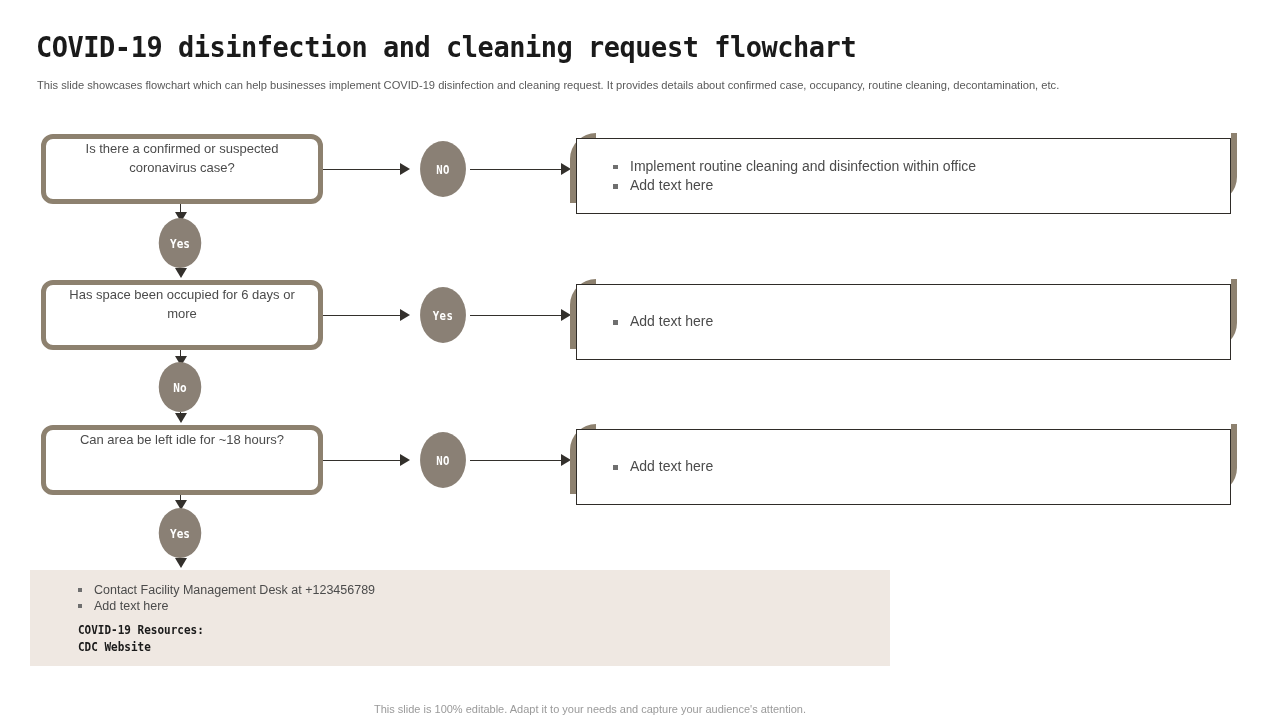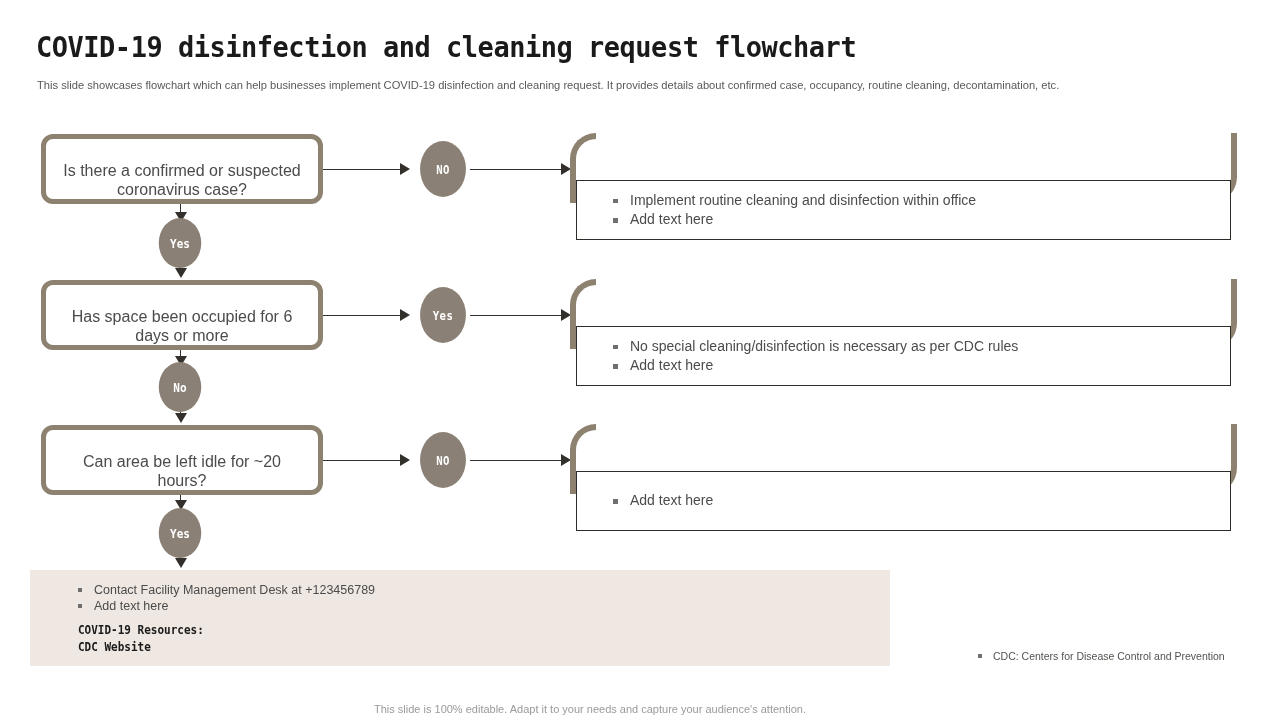--- a/index.html
+++ b/index.html
@@ -56,25 +56,25 @@
     position: absolute;
     left: 41px;
     top: 0;
     width: 282px;
     height: 70px;
     box-sizing: border-box;
     border: 5px solid #8d816f;
     border-radius: 12px;
     background: #ffffff;
     display: flex;
-    align-items: flex-end;
+    align-items: flex-start;
     justify-content: center;
     text-align: center;
     color: #4b4b4b;
-    font-size: 16px;
+    font-size: 13px;
     line-height: 19px;
     padding: 0 14px;
   }
   .decision-box .dtext {
     display: block;
     max-width: 250px;
   }
 
   
   .h-line {
@@ -145,29 +145,28 @@
     border-right: 6px solid #8d816f;
     border-bottom: 6px solid #8d816f;
     border-bottom-right-radius: 26px;
     box-sizing: border-box;
   }
   .result-panel .inner-rect {
     position: absolute;
     left: 6px;
     top: 5px;
     width: 655px;
-    height: 60px;
+    height: 76px;
     box-sizing: border-box;
     border: 1.1px solid #2f2c28;
     background: #ffffff;
     display: flex;
     flex-direction: column;
     justify-content: center;
     padding-left: 36px;
-    margin-top: 42px;
   }
   .result-panel ul {
     margin: 0;
     padding: 0;
     list-style: none;
   }
   .result-panel li {
     position: relative;
     color: #4b4b4b;
     font-size: 14px;
@@ -348,38 +347,37 @@
   <div class="h-line seg-a"></div>
   <div class="arrow-right a"></div>
   <div class="badge-circle">Yes</div>
   <div class="h-line seg-b"></div>
   <div class="arrow-right b"></div>
   <div class="result-panel">
     <div class="band-left"></div>
     <div class="band-right"></div>
     <div class="inner-rect">
       <ul>
-        <li>No special cleaning/disinfection is necessary as per CDC rules</li>
         <li>Add text here</li>
       </ul>
     </div>
   </div>
 </div>
 
 <div class="v-connector">
   <div class="v-line" style="top:350px; height:8px;"></div>
   <div class="arrow-down" style="top:356px;"></div>
   <div class="circle-node" style="top:362px;">No</div>
   <div class="v-line" style="top:412px; height:8px;"></div>
   <div class="arrow-down" style="top:413px;"></div>
 </div>
 
 <div class="flow-row row-3">
   <div class="decision-box">
-    <span class="dtext">Can area be left idle for ~20 hours?</span>
+    <span class="dtext">Can area be left idle for ~18 hours?</span>
   </div>
   <div class="h-line seg-a"></div>
   <div class="arrow-right a"></div>
   <div class="badge-circle">NO</div>
   <div class="h-line seg-b"></div>
   <div class="arrow-right b"></div>
   <div class="result-panel">
     <div class="band-left"></div>
     <div class="band-right"></div>
     <div class="inner-rect">
@@ -402,17 +400,16 @@
   <ul>
     <li>Contact Facility Management Desk at +123456789</li>
     <li>Add text here</li>
   </ul>
   <div class="resource-line" id="resources-heading">COVID-19 Resources:</div>
   <div class="resource-line" id="resources-link">CDC Website</div>
 </div>
 
 <div id="legend">
   <ul>
-    <li>CDC:  Centers for Disease Control and Prevention</li>
   </ul>
 </div>
 
 <div id="footer-note">This slide is 100% editable. Adapt it to your needs and capture your audience's attention.</div>
 
 </body></html>

